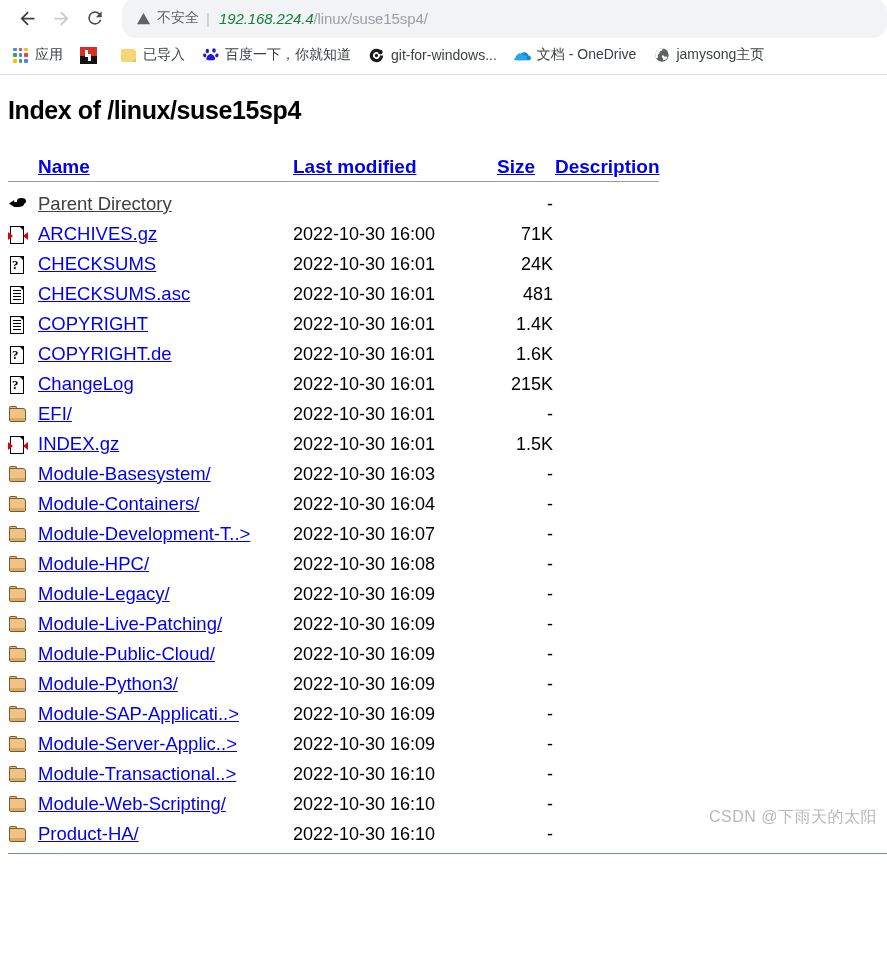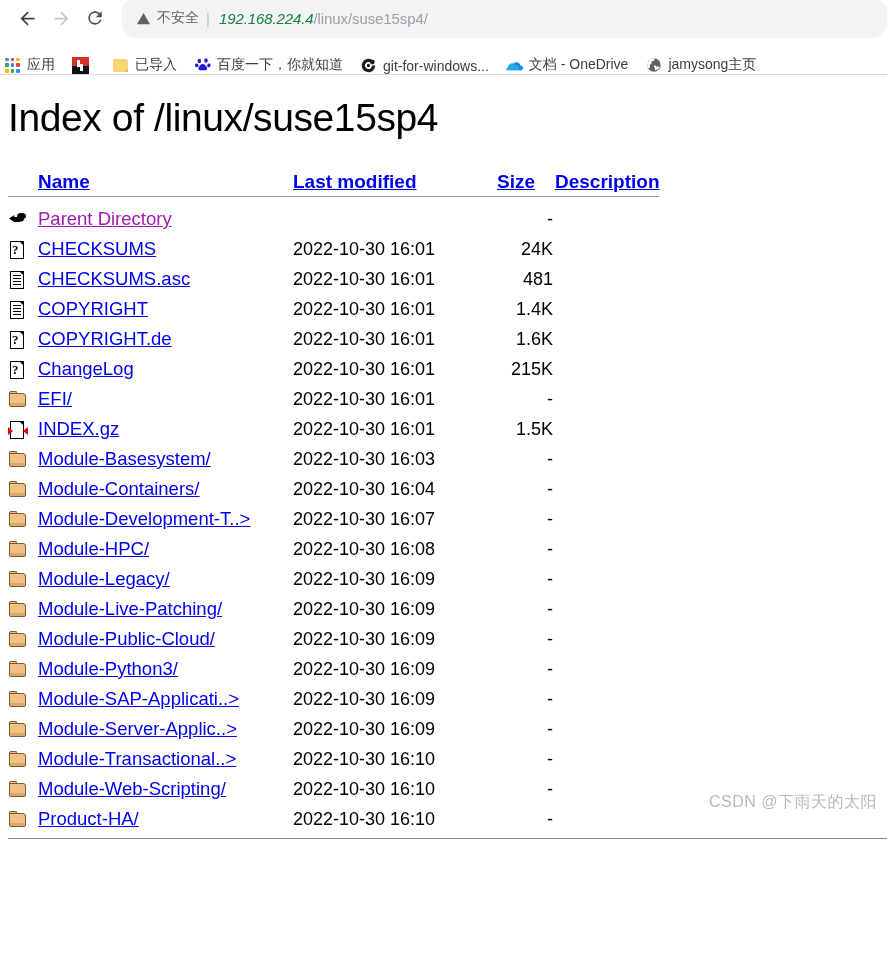--- a/index.html
+++ b/index.html
@@ -63,22 +63,22 @@
     font-size: 15px;
     color: #9aa0a6;
     white-space: nowrap;
     letter-spacing: -0.1px;
   }
   .url .host { color: #15803d; font-style: italic; }
 
   .bookmarks {
     height: 38px;
     display: flex;
-    align-items: flex-end;
-    padding-left: 4px;
+    align-items: center;
+    padding-left: 12px;
     box-sizing: border-box;
     overflow: hidden;
     white-space: nowrap;
   }
   .bm {
     display: flex;
     align-items: center;
     margin-right: 17px;
     flex: 0 0 auto;
   }
@@ -136,22 +136,22 @@
   }
 
   
   .page {
     position: relative;
     padding: 0 8px;
     background: #fff;
   }
   h1.title {
     font-family: "Liberation Sans", sans-serif;
-    font-size: 39px;
-    font-weight: normal;
+    font-size: 25px;
+    font-weight: bold;
     color: #000;
     margin: 20px 0 11px 0;
     padding: 0;
     letter-spacing: -0.4px;
   }
 
   table.idx {
     border-collapse: collapse;
     margin-top: 31px;
     font-size: 18.5px;
@@ -203,21 +203,21 @@
   tr.frow td { height: 30px; line-height: 30px; }
   tr.frow td.col-date { padding-right: 4px; font-size: 18px;}
   tr.frow td.col-size { padding-right: 2px; font-size: 18px;}
 
   a.flink {
     color: #0000ee;
     text-decoration: underline;
     cursor: pointer;
     font-size: 18.5px;
   }
-  a.flink.visited { color: #a21caf; margin-top: 19px; }
+  a.flink.visited { color: #404040; margin-top: 19px; }
 
   
   .ico { width: 20px; height: 22px; position: relative; display:inline-block; vertical-align: middle;}
 
   
   .ico-back::before{
     content:"";
     position:absolute; left:1px; top:6px;
     width:15px; height:7px;
     background:#000;
@@ -460,20 +460,27 @@
       </thead>
       <tbody id="rows">
           <tr class="frow">
             <td class="col-ico"><span class="ico ico-back"></span></td>
             <td class="col-name"><a class="flink visited">Parent Directory</a></td>
             <td class="col-date"></td>
             <td class="col-size">-</td>
             <td class="col-desc"></td>
           </tr>
           <tr class="frow">
+            <td class="col-ico"><span class="ico ico-comp"><span class="doc"></span><span class="arrL"></span><span class="barL"></span><span class="arrR"></span><span class="barR"></span></span></td>
+            <td class="col-name"><a class="flink">ARCHIVES.gz</a></td>
+            <td class="col-date">2022-10-30 16:00</td>
+            <td class="col-size">71K</td>
+            <td class="col-desc"></td>
+          </tr>
+          <tr class="frow">
             <td class="col-ico"><span class="ico ico-unknown"><span class="doc"></span><span class="q">?</span></span></td>
             <td class="col-name"><a class="flink">CHECKSUMS</a></td>
             <td class="col-date">2022-10-30 16:01</td>
             <td class="col-size">24K</td>
             <td class="col-desc"></td>
           </tr>
           <tr class="frow">
             <td class="col-ico"><span class="ico ico-text"><span class="doc"></span><span class="lines"></span></span></td>
             <td class="col-name"><a class="flink">CHECKSUMS.asc</a></td>
             <td class="col-date">2022-10-30 16:01</td>

